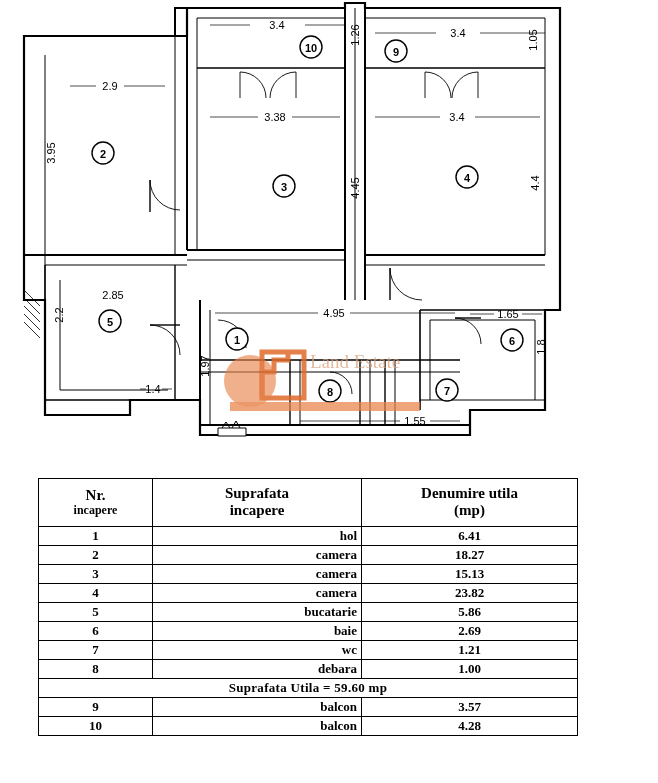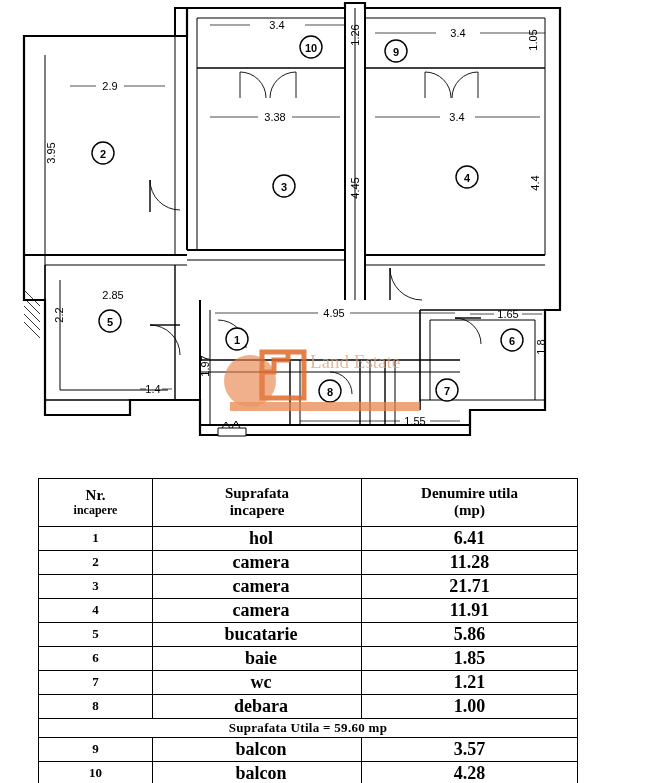--- a/index.html
+++ b/index.html
@@ -10,22 +10,22 @@
   .dim{font-family:"Liberation Sans",sans-serif;font-size:11px;fill:#000;text-anchor:middle;dominant-baseline:central;}
   
   #tbl{position:absolute;left:38px;top:478px;width:540px;}
   table{border-collapse:collapse;width:100%;font-family:"Liberation Serif",serif;}
   table, th, td{border:1px solid #000;}
   th,td{padding:1px 4px;}
   thead th{font-size:15px;font-weight:bold;text-align:center;line-height:1.15;padding:6px 4px;}
   th.c1{width:105px;margin-top:28px;}
   th.c2{width:200px;}
   td.c1{text-align:center;font-size:13px;font-weight:bold;}
-  td.c2{text-align:center;font-size:18px;font-weight:bold;padding-left:12px;}
-  td.c3{text-align:center;font-size:18px;font-weight:bold;}
+  td.c2{text-align:right;font-size:13px;font-weight:bold;padding-left:12px;}
+  td.c3{text-align:center;font-size:13px;font-weight:bold;}
   td.total{text-align:center;font-size:13px;font-weight:bold;letter-spacing:.3px;}
   .subhead{font-size:12px;}
   .hatch{fill:none;stroke:#000;stroke-width:.8;}
 </style>
 </head>
 <body>
 
 <div id="plan">
   <svg width="658" height="460" viewBox="0 0 658 460" xmlns="http://www.w3.org/2000/svg">
     <g stroke="#000" fill="none" stroke-width="1">
@@ -213,41 +213,41 @@
     </thead>
     <tbody>
       <tr>
         <td class="c1">1</td>
         <td class="c2">hol</td>
         <td class="c3">6.41</td>
       </tr>
       <tr>
         <td class="c1">2</td>
         <td class="c2">camera</td>
-        <td class="c3">11.28</td>
+        <td class="c3">18.27</td>
       </tr>
       <tr>
         <td class="c1">3</td>
         <td class="c2">camera</td>
-        <td class="c3">21.71</td>
+        <td class="c3">15.13</td>
       </tr>
       <tr>
         <td class="c1">4</td>
         <td class="c2">camera</td>
-        <td class="c3">11.91</td>
+        <td class="c3">23.82</td>
       </tr>
       <tr>
         <td class="c1">5</td>
         <td class="c2">bucatarie</td>
         <td class="c3">5.86</td>
       </tr>
       <tr>
         <td class="c1">6</td>
         <td class="c2">baie</td>
-        <td class="c3">1.85</td>
+        <td class="c3">2.69</td>
       </tr>
       <tr>
         <td class="c1">7</td>
         <td class="c2">wc</td>
         <td class="c3">1.21</td>
       </tr>
       <tr>
         <td class="c1">8</td>
         <td class="c2">debara</td>
         <td class="c3">1.00</td>

